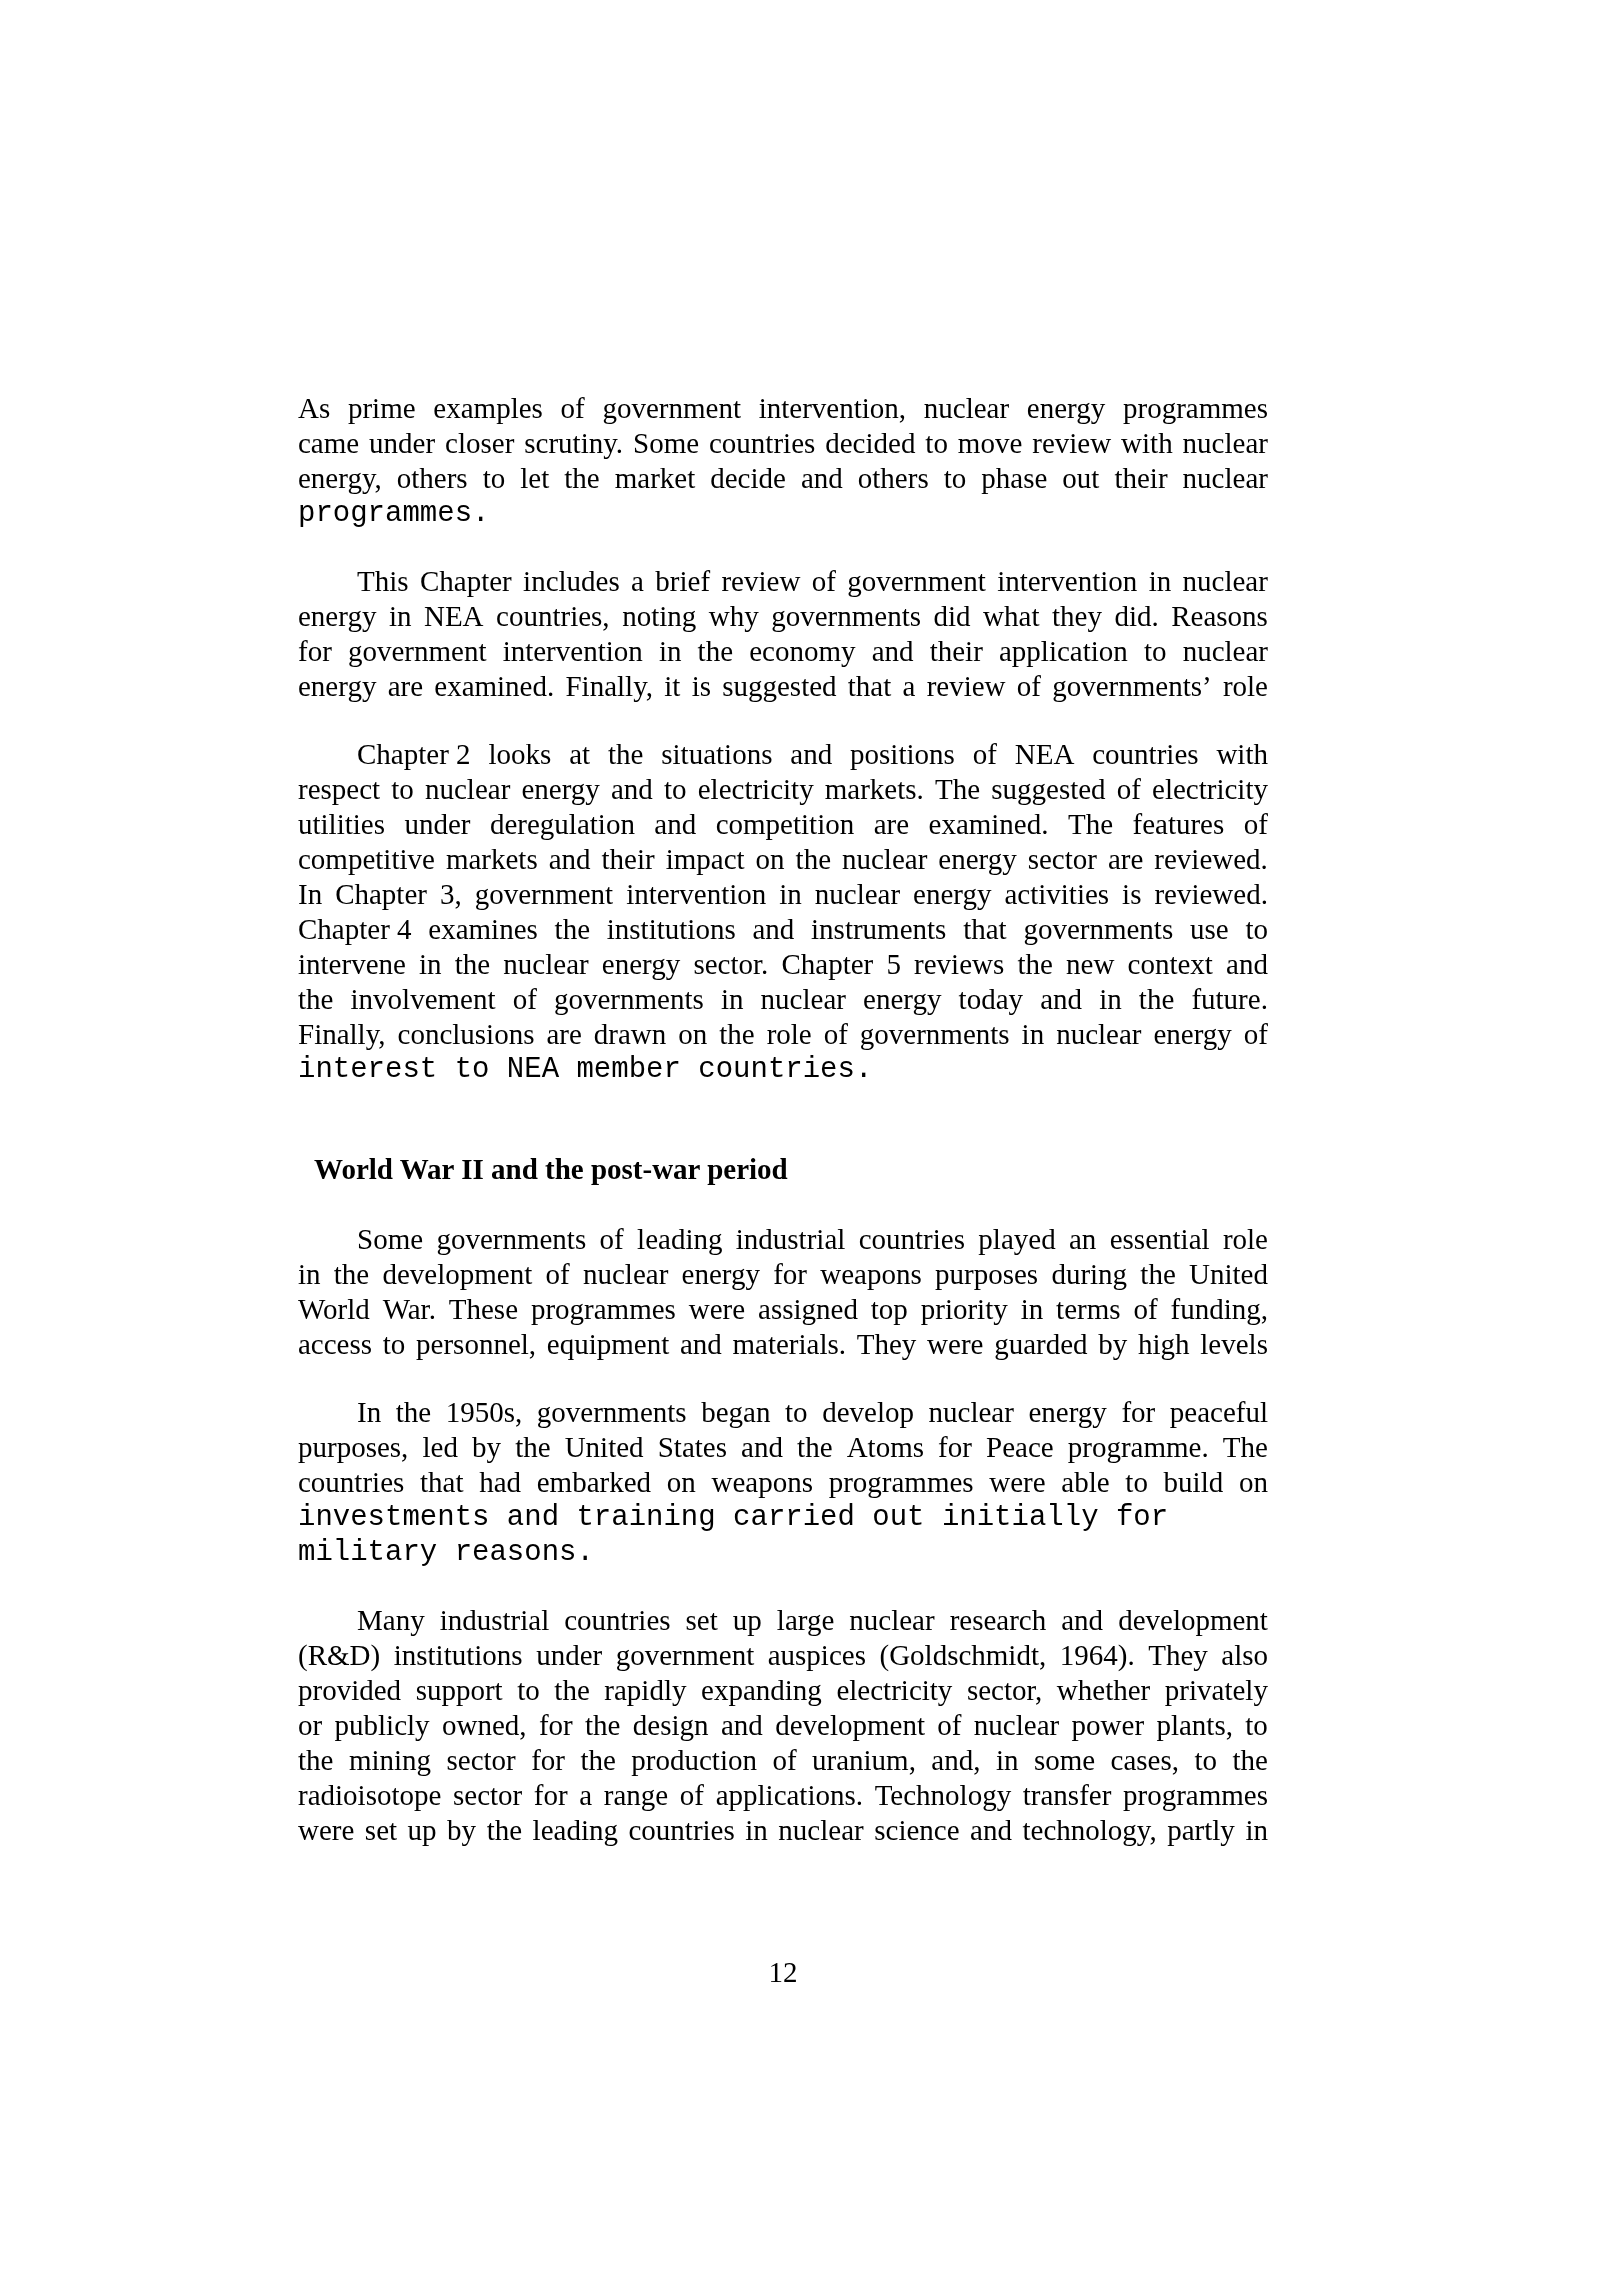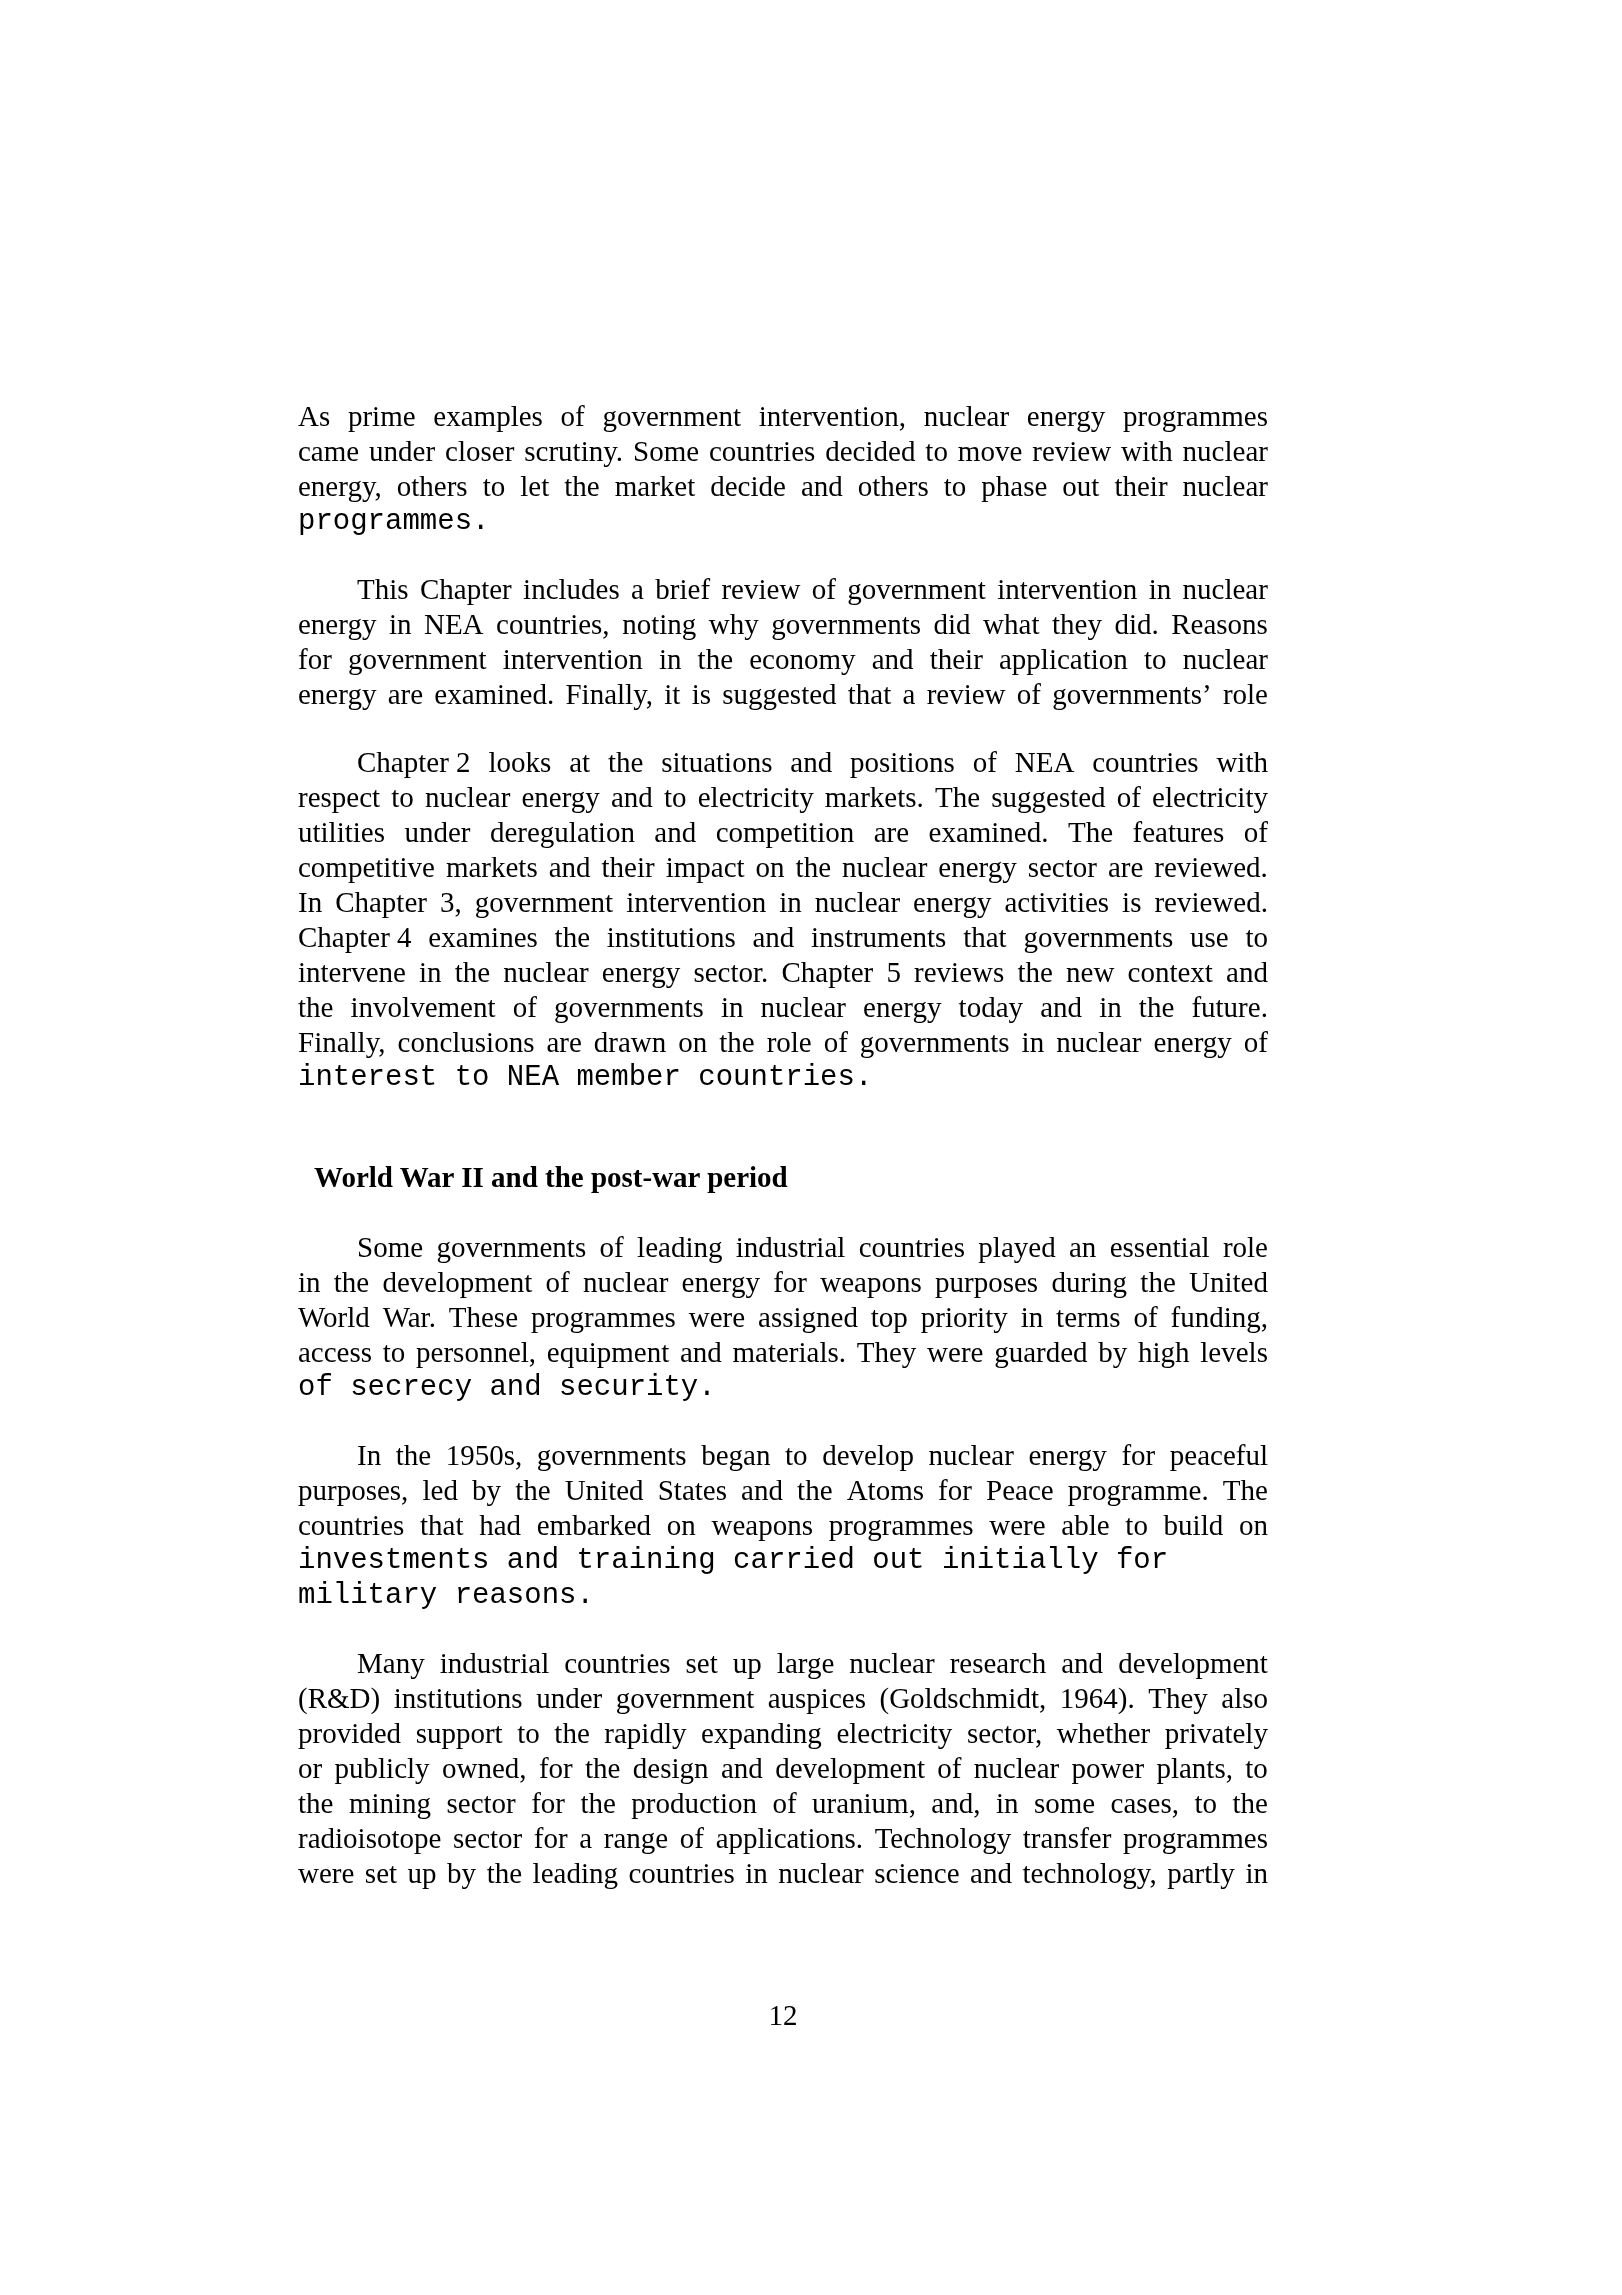--- a/index.html
+++ b/index.html
@@ -17,21 +17,21 @@
     overflow: hidden;
   }
   .content {
     position: absolute;
     left: 298px;
     top: 383px;
     width: 970px;
     font-size: 29px;
     line-height: 35px;
   }
-  .para { margin: 16px 0 33px 0; }
+  .para { margin: 8px 0 33px 0; }
   .line { min-height: 35px; }
   .line.just {
     display: flex;
     justify-content: space-between;
   }
   .line.just span {
     flex: 0 0 auto;
     white-space: pre;
   }
   .line.indent { padding-left: 59px; }
@@ -326,21 +326,20 @@
             <span>equipment</span>
             <span>and</span>
             <span>materials.</span>
             <span>They</span>
             <span>were</span>
             <span>guarded</span>
             <span>by</span>
             <span>high</span>
             <span>levels</span>
           </div>
-          <div class="line plain">of secrecy and security.</div>
         </div>
         <div class="para">
           <div class="line just indent">
             <span>In</span>
             <span>the</span>
             <span>1950s,</span>
             <span>governments</span>
             <span>began</span>
             <span>to</span>
             <span>develop</span>

